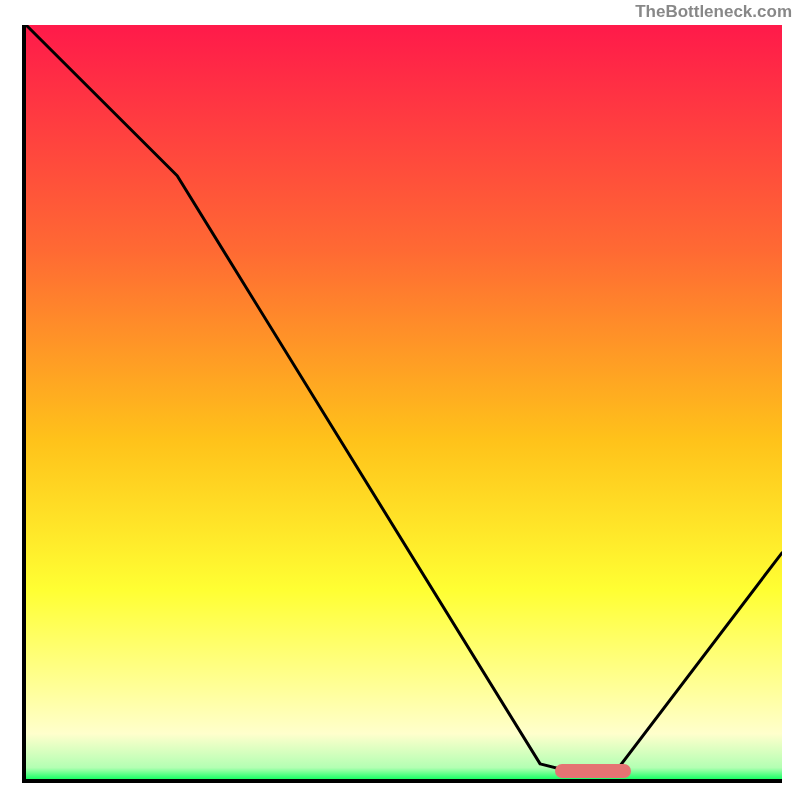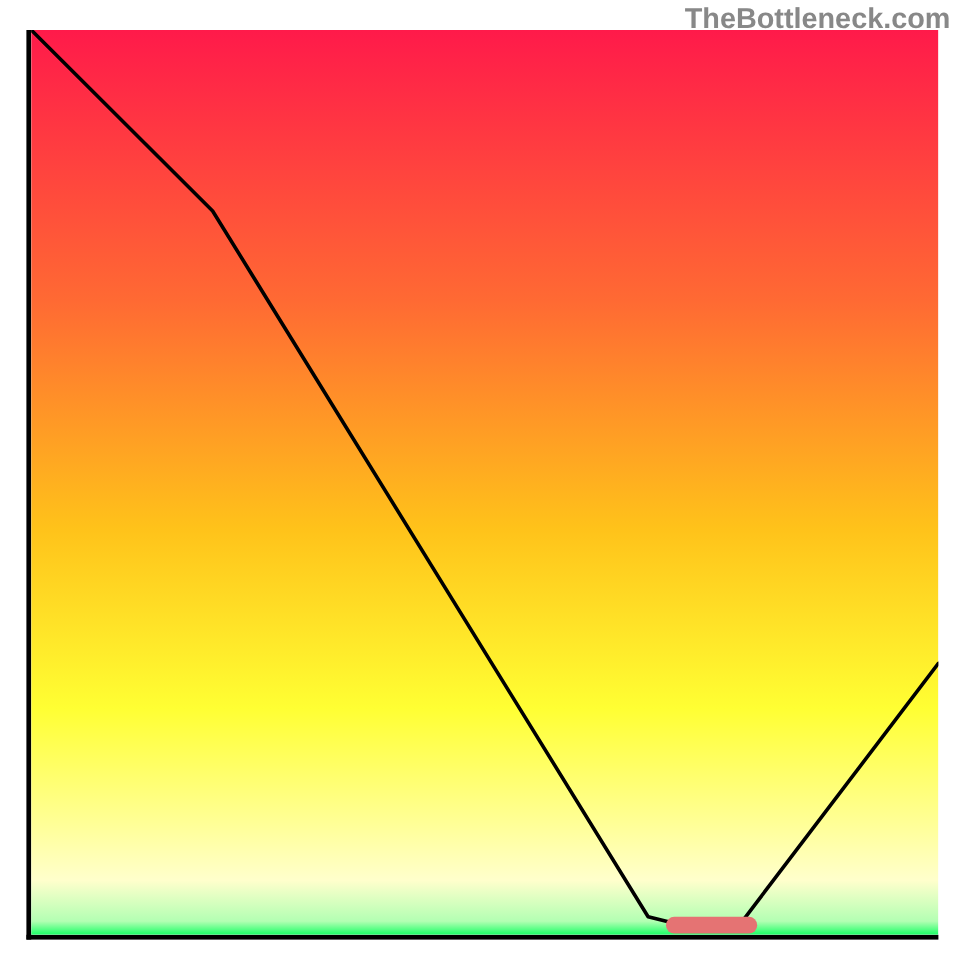--- a/index.html
+++ b/index.html
@@ -12,21 +12,21 @@
   .container {
     position: relative;
     width: 800px;
     height: 800px;
     background: white;
   }
   .watermark {
     position: absolute;
     top: 2px;
     right: 8px;
-    font-size: 24px;
+    font-size: 17px;
     font-weight: bold;
     color: #888888;
     z-index: 10;
   }
   .plot-area {
     position: absolute;
     left: 22px;
     top: 25px;
     width: 760px;
     height: 758px;

